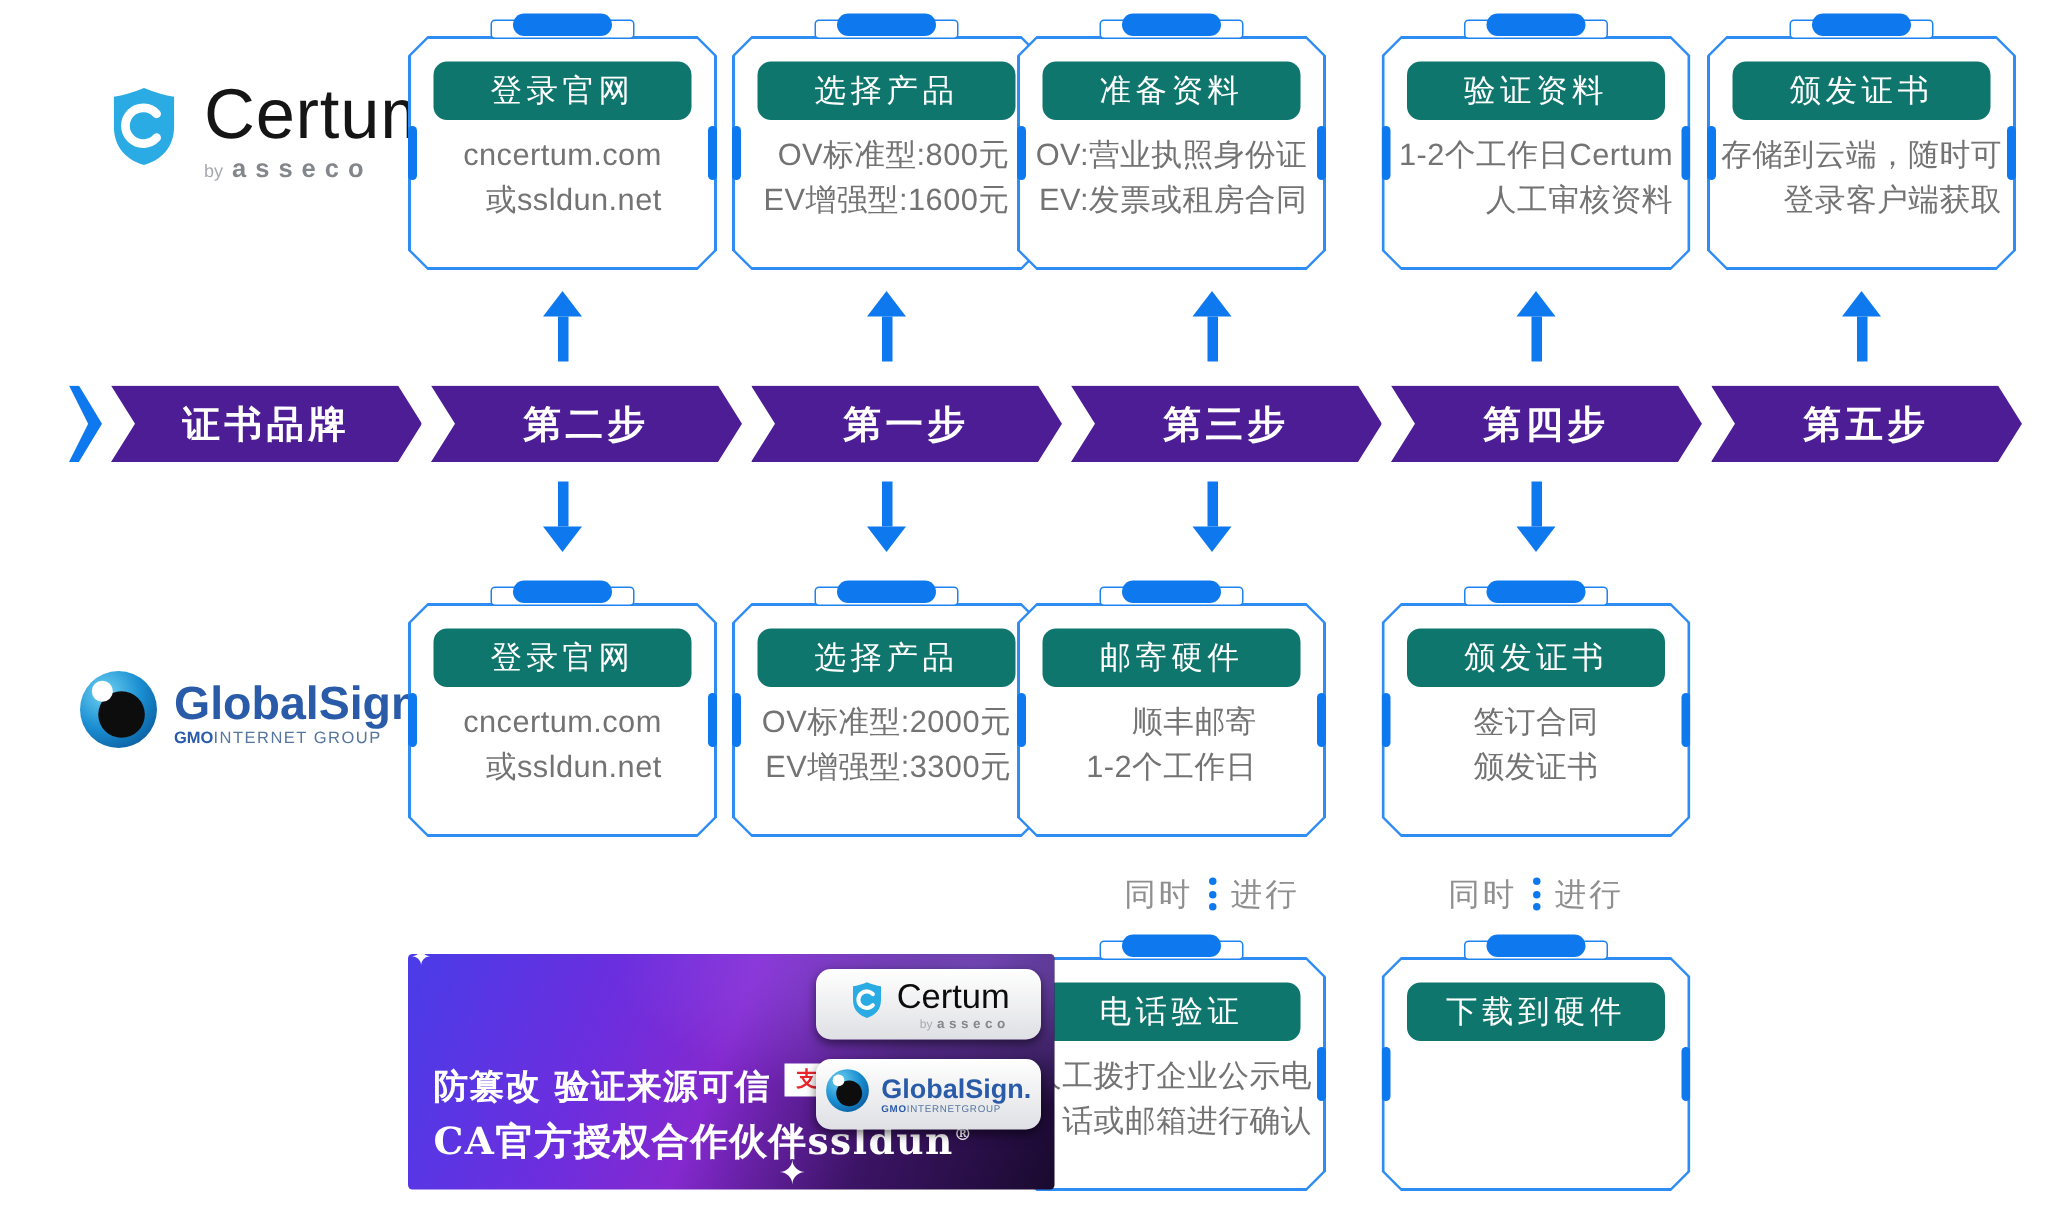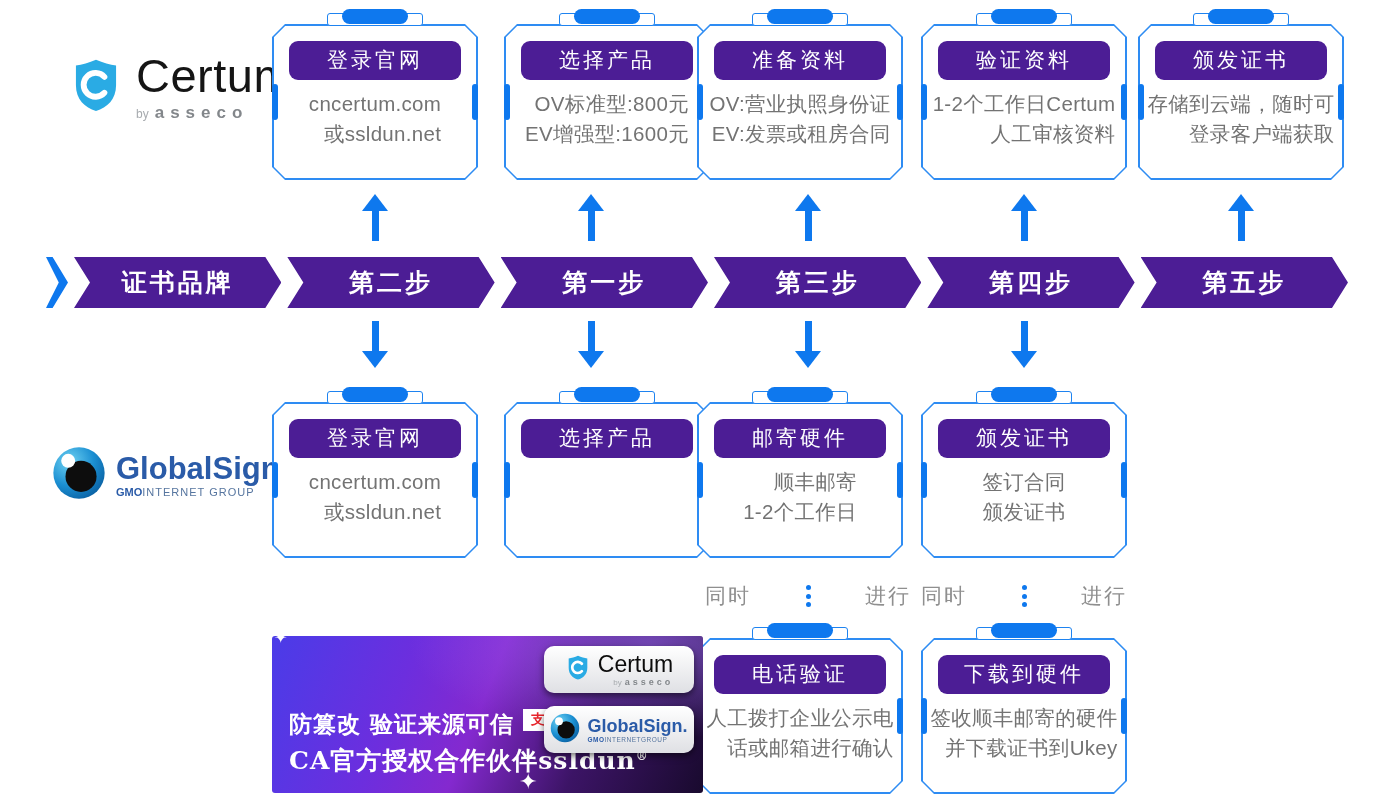--- a/index.html
+++ b/index.html
@@ -17,41 +17,41 @@
   .certum-by .brand { font-size:17px; color:#83878b; letter-spacing:6px; font-weight:600; }
 
   .globalsign-logo { position:absolute; left:52px; top:446px; display:flex; align-items:center; gap:10px; }
   .gs-word { font-size:31px; font-weight:700; color:#2a5ba8; line-height:1; }
   .gs-group { font-size:11px; color:#56759f; letter-spacing:1px; margin-top:2px; }
   .gs-group b { color:#2a5ba8; letter-spacing:0; }
 
   
   .card { position:absolute; width:206px; }
   .row1 { top:8px; } .row2 { top:386px; } .row3 { top:622px; }
-  .c1{left:272px} .c2{left:504px} .c3{left:697px} .c4{left:921px} .c5{left:1138px}
+  .c1{left:272px} .c2{left:488px} .c3{left:678px} .c4{left:921px} .c5{left:1138px}
 
   .handle { position:relative; height:17px; z-index:3; }
   .handle-outline { position:absolute; left:50%; top:5px; transform:translateX(-50%);
     width:96px; height:13px; background:#fff; border:1.5px solid #1e83f0; border-radius:3px; }
   .handle-pill { position:absolute; left:50%; top:1px; transform:translateX(-50%);
     width:66px; height:15px; background:#0e78ee; border-radius:8px; }
 
   .card-frame { position:relative; height:156px; background:#2e8cf3; margin-top:-1px;
     clip-path: polygon(13px 0, calc(100% - 13px) 0, 100% 13px, 100% calc(100% - 13px),
       calc(100% - 13px) 100%, 13px 100%, 0 calc(100% - 13px), 0 13px);
     filter: drop-shadow(0 2px 2px rgba(30,110,220,0.25)); }
   .card-inner { position:absolute; inset:1.6px; background:#fff;
     clip-path: polygon(12px 0, calc(100% - 12px) 0, 100% 12px, 100% calc(100% - 12px),
       calc(100% - 12px) 100%, 12px 100%, 0 calc(100% - 12px), 0 12px);
     display:flex; flex-direction:column; align-items:center; }
   .tick { position:absolute; top:50%; transform:translateY(-50%); width:6px; height:36px;
     background:#0e78ee; border-radius:3px; z-index:2; }
   .tick-l { left:0; } .tick-r { right:0; }
 
-  .step-btn { margin-top:15px; width:172px; height:39px; background:#4c1d95; border:none;
+  .step-btn { margin-top:15px; width:172px; height:39px; background:#0f766e; border:none;
     border-radius:9px; color:#fff; font-size:21px; letter-spacing:3px;
     font-family:inherit; cursor:pointer; }
   .card-text { margin-top:9px; text-align:right; font-size:20.5px; color:#737373;
     line-height:1.5; letter-spacing:0.3px; font-weight:500; }
 
   
   .arrow { position:absolute; width:26px; }
   .arrow .stem { width:7px; height:30px; background:#0e78ee; margin:0 auto; }
   .arrow .head-up { width:0; height:0; margin:0 auto;
     border-left:13px solid transparent; border-right:13px solid transparent;
@@ -66,21 +66,21 @@
   .banner { position:absolute; left:46px; top:257px; width:1302px; height:51px;
     display:flex; gap:6px; align-items:stretch; }
   .banner-cap { width:22px; background:#0e78ee;
     clip-path: polygon(0 0, 30% 0, 100% 50%, 30% 100%, 0 100%, 58% 50%); }
   .banner-seg { flex:1; background:#4c1d95; display:flex; align-items:center; justify-content:center;
     color:#fff; font-weight:700; font-size:25px; letter-spacing:3px;
     clip-path: polygon(0 0, calc(100% - 16px) 0, 100% 50%, calc(100% - 16px) 100%, 0 100%, 16px 50%); }
 
   
   .parallel { position:absolute; top:580px; width:206px; height:32px; display:flex;
-    align-items:center; justify-content:space-between; color:#8f8f8f; font-size:21px; letter-spacing:2px; }
+    align-items:center; justify-content:center; color:#8f8f8f; font-size:21px; letter-spacing:2px; }
   .p3{left:705px} .p4{left:921px}
   .dots { display:flex; flex-direction:column; gap:3.5px; margin:0 10px; }
   .dots i { width:5px; height:5px; border-radius:50%; background:#0e78ee; }
 
   
   .ad { position:absolute; left:272px; top:636px; width:431px; height:157px; border-radius:3px;
     color:#fff; overflow:hidden;
     background: linear-gradient(112deg,#4a3ce8 0%, #6c2ede 30%, #8429cf 48%, #3c1466 72%, #190a2e 100%); }
   .ad::before { content:""; position:absolute; inset:0;
     background: radial-gradient(ellipse at 88% 6%, rgba(165,115,255,0.55), transparent 45%); }
@@ -301,20 +301,24 @@
 <div class="card row2 c2">
   <div class="handle">
       <div class="handle-outline"></div>
       <div class="handle-pill"></div>
     </div>
   <div class="card-frame">
       <div class="tick tick-l"></div>
       <div class="tick tick-r"></div>
     <div class="card-inner">
       <button class="step-btn">选择产品</button>
+      <div class="card-text">
+        <div>OV标准型:2000元</div>
+          <div>EV增强型:3300元</div>
+      </div>
     </div>
   </div>
 </div>
 <div class="card row2 c3">
   <div class="handle">
       <div class="handle-outline"></div>
       <div class="handle-pill"></div>
     </div>
   <div class="card-frame">
       <div class="tick tick-l"></div>
@@ -385,24 +389,20 @@
 <div class="card row3 c4">
   <div class="handle">
       <div class="handle-outline"></div>
       <div class="handle-pill"></div>
     </div>
   <div class="card-frame">
       <div class="tick tick-l"></div>
       <div class="tick tick-r"></div>
     <div class="card-inner">
       <button class="step-btn">下载到硬件</button>
-      <div class="card-text">
-        <div>签收顺丰邮寄的硬件</div>
-          <div>并下载证书到Ukey</div>
-      </div>
     </div>
   </div>
 </div>
 
 <div class="ad">
   <span class="ad-sparkle-sm">✦</span>
   <div class="ad-sub">
     <span>防篡改 验证来源可信</span>
     <span class="ad-badge">支持WHQL</span>
   </div>

